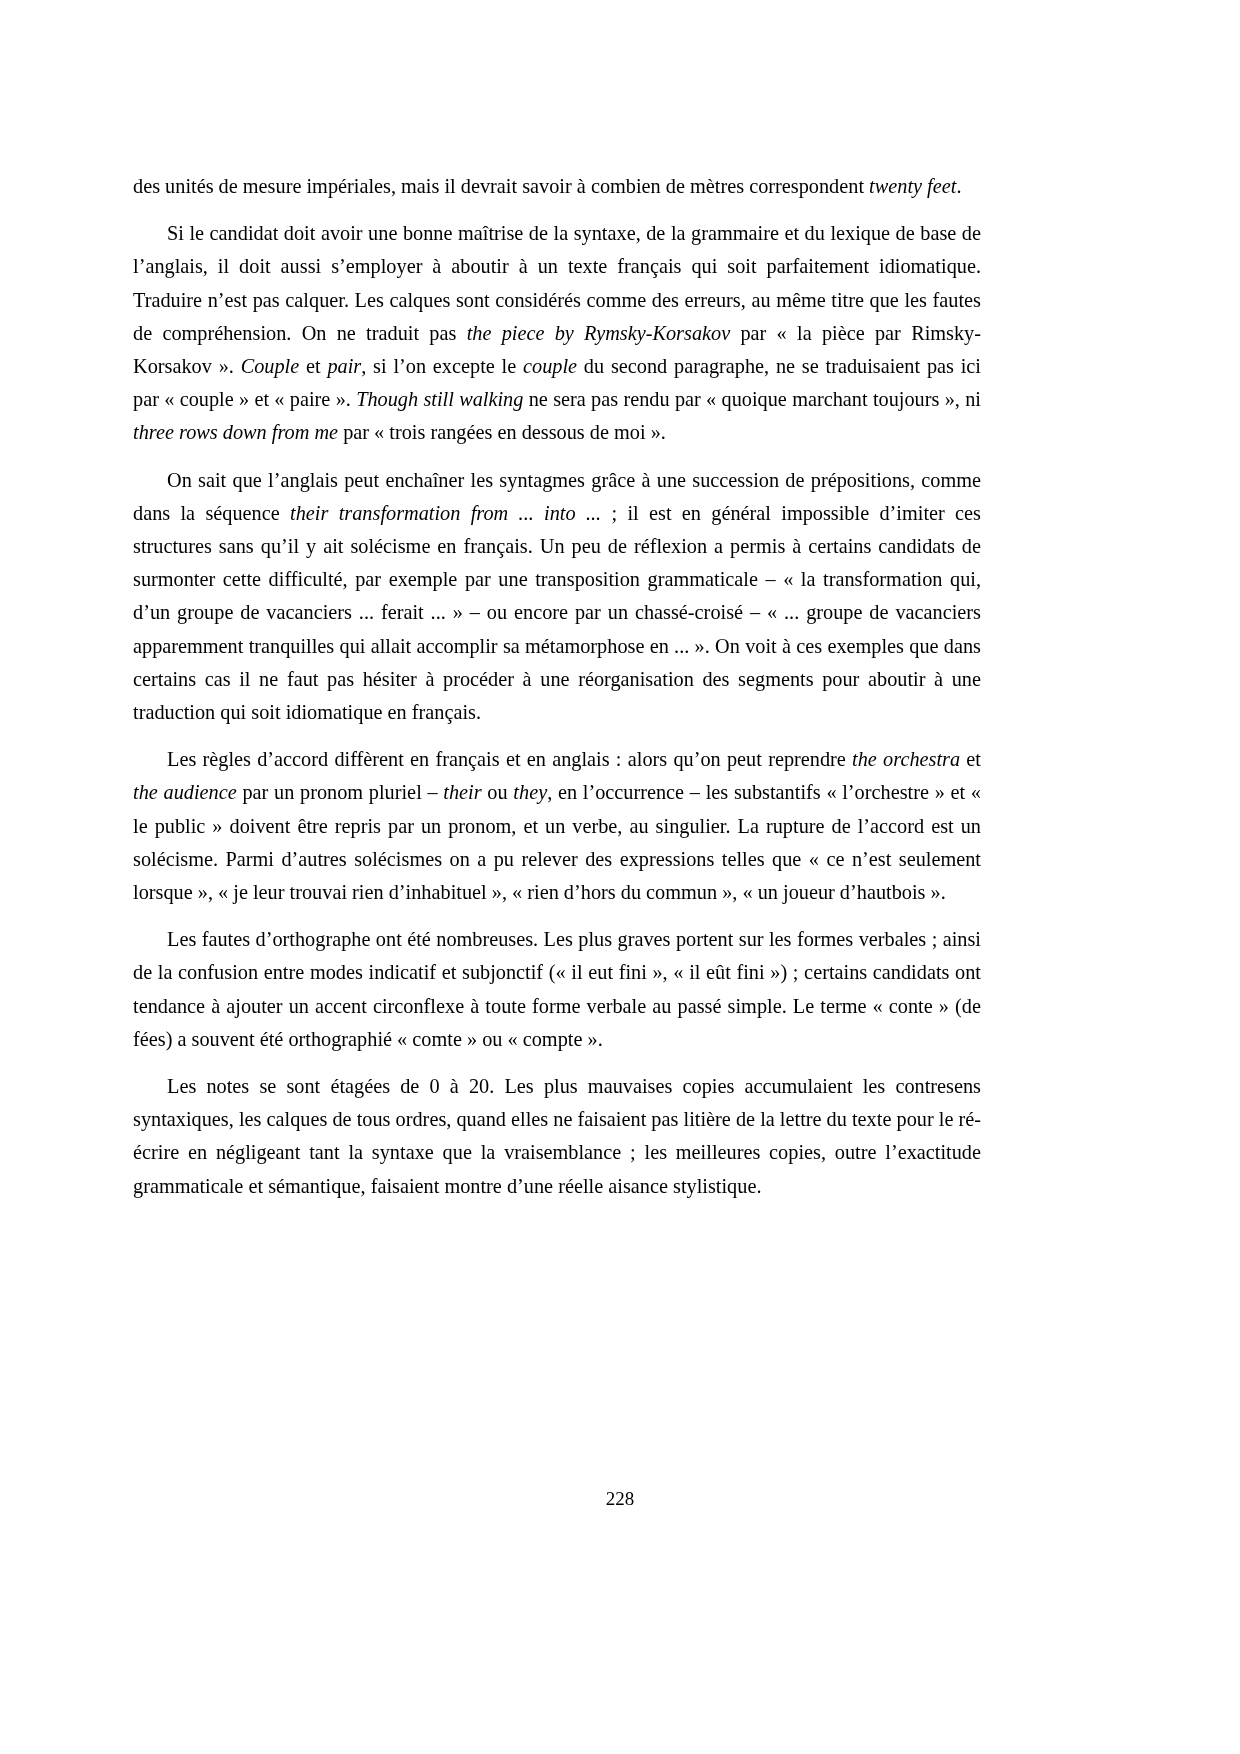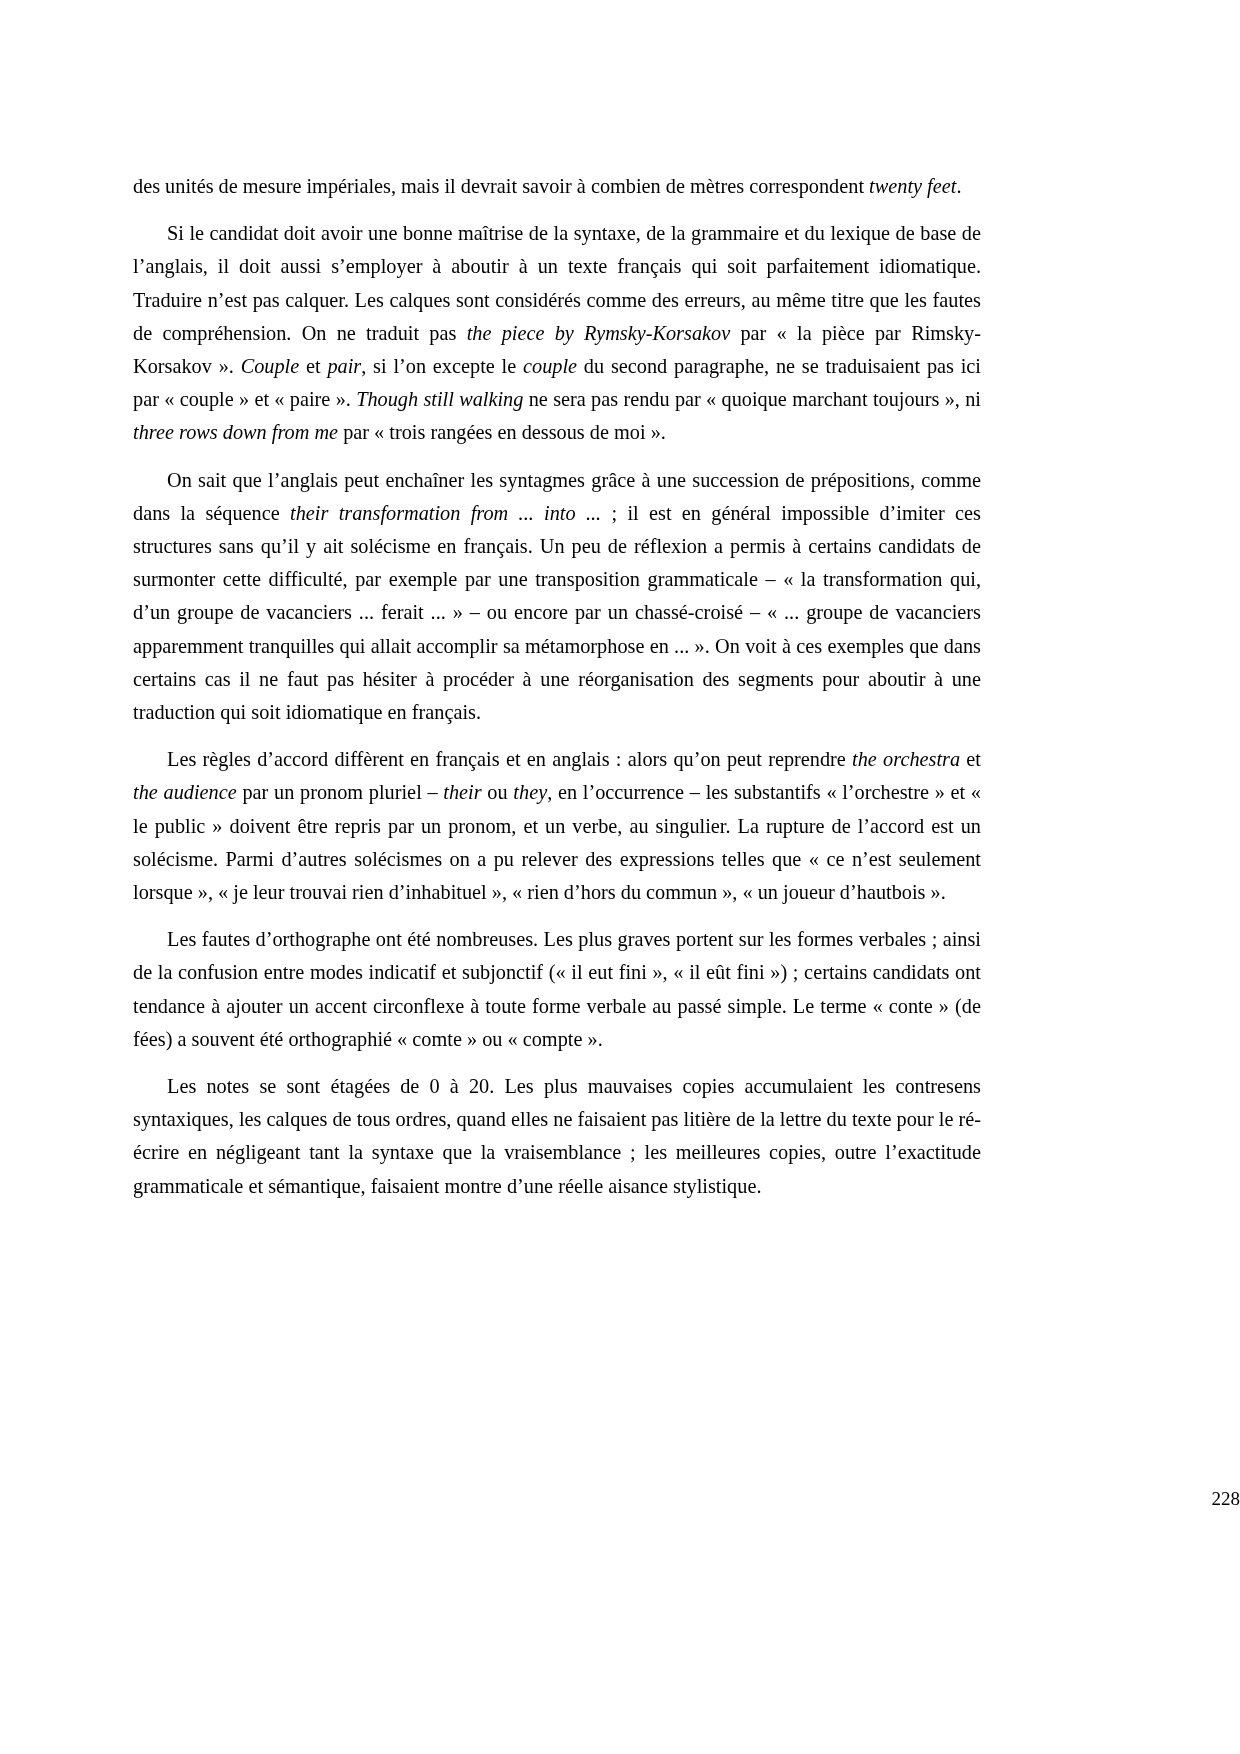--- a/index.html
+++ b/index.html
@@ -43,21 +43,21 @@
     text-indent: 34px;
   }
   .it {
     font-style: italic;
   }
   .folio {
     position: absolute;
     left: 0;
     top: 1488px;
     width: 1240px;
-    text-align: right;
+    text-align: center;
     font-size: 19px;
     font-family: "Liberation Serif", "DejaVu Serif", serif;
   }
 </style>
 </head>
 <body>
 
 <div class="page">
   <div class="text-column" id="text-column">
       <p class="para"><span>des unités de mesure impériales, mais il devrait savoir à combien de mètres correspondent </span><span class="it">twenty feet</span><span>.</span></p>

